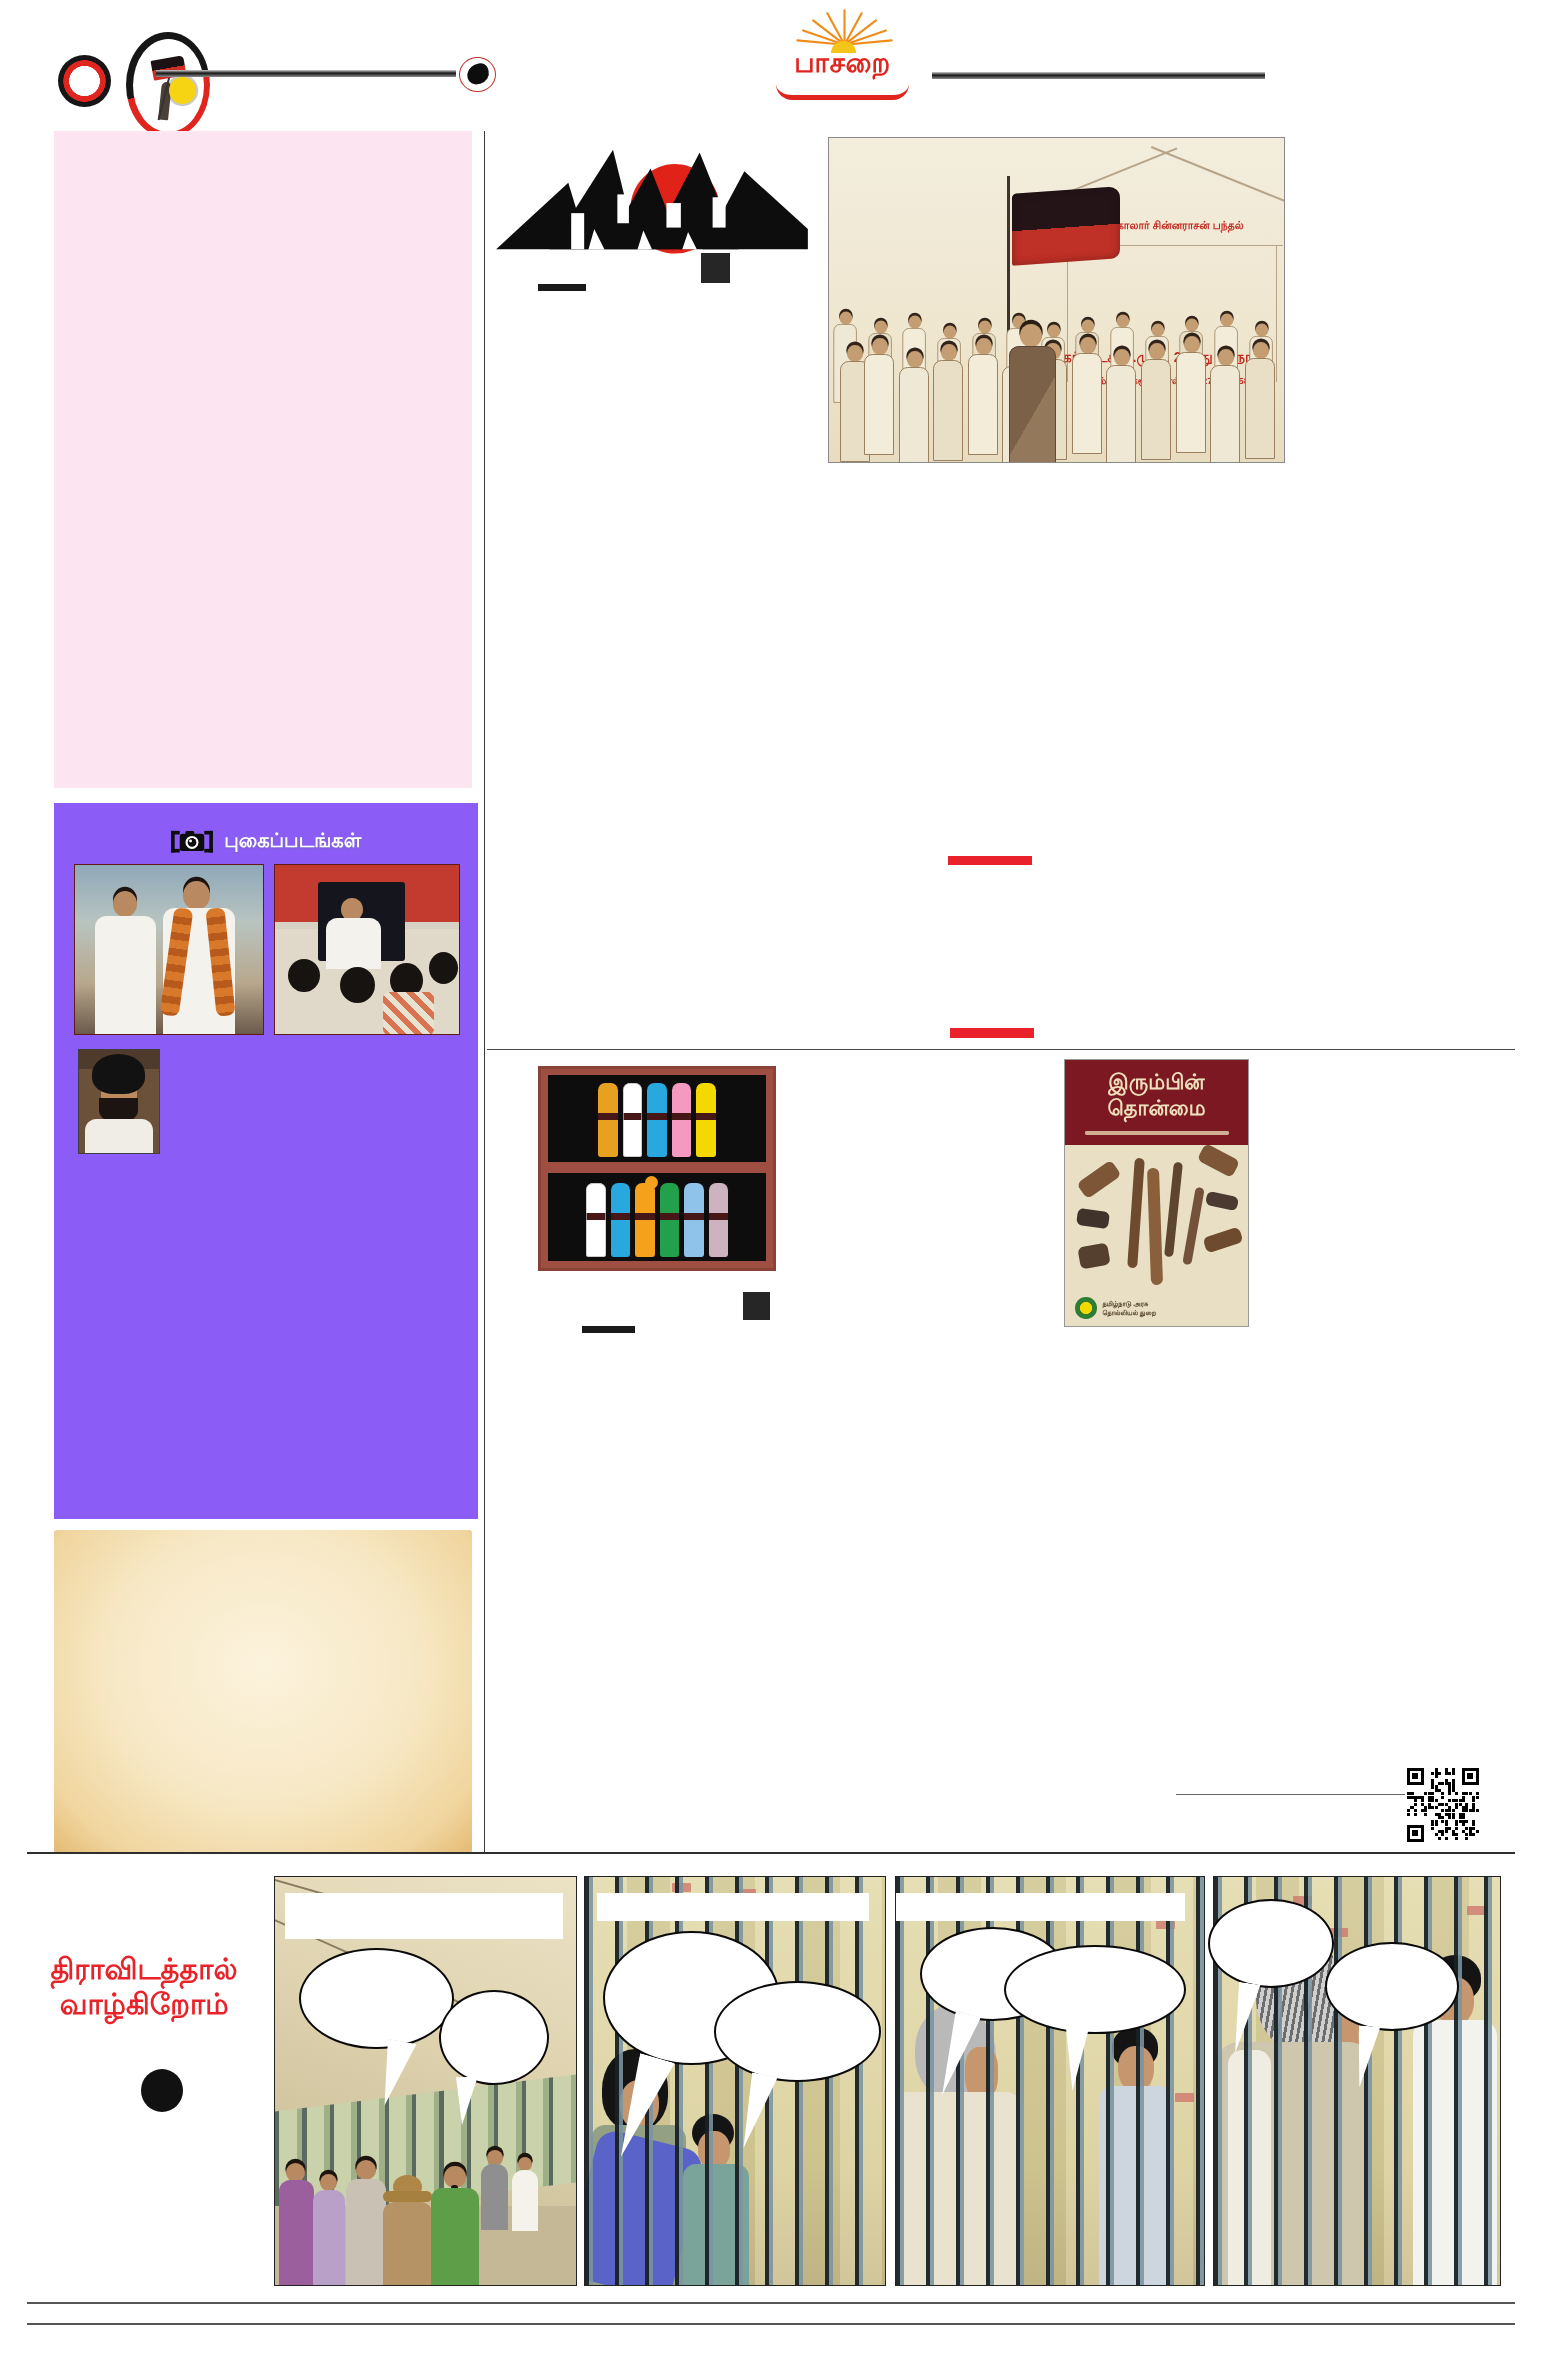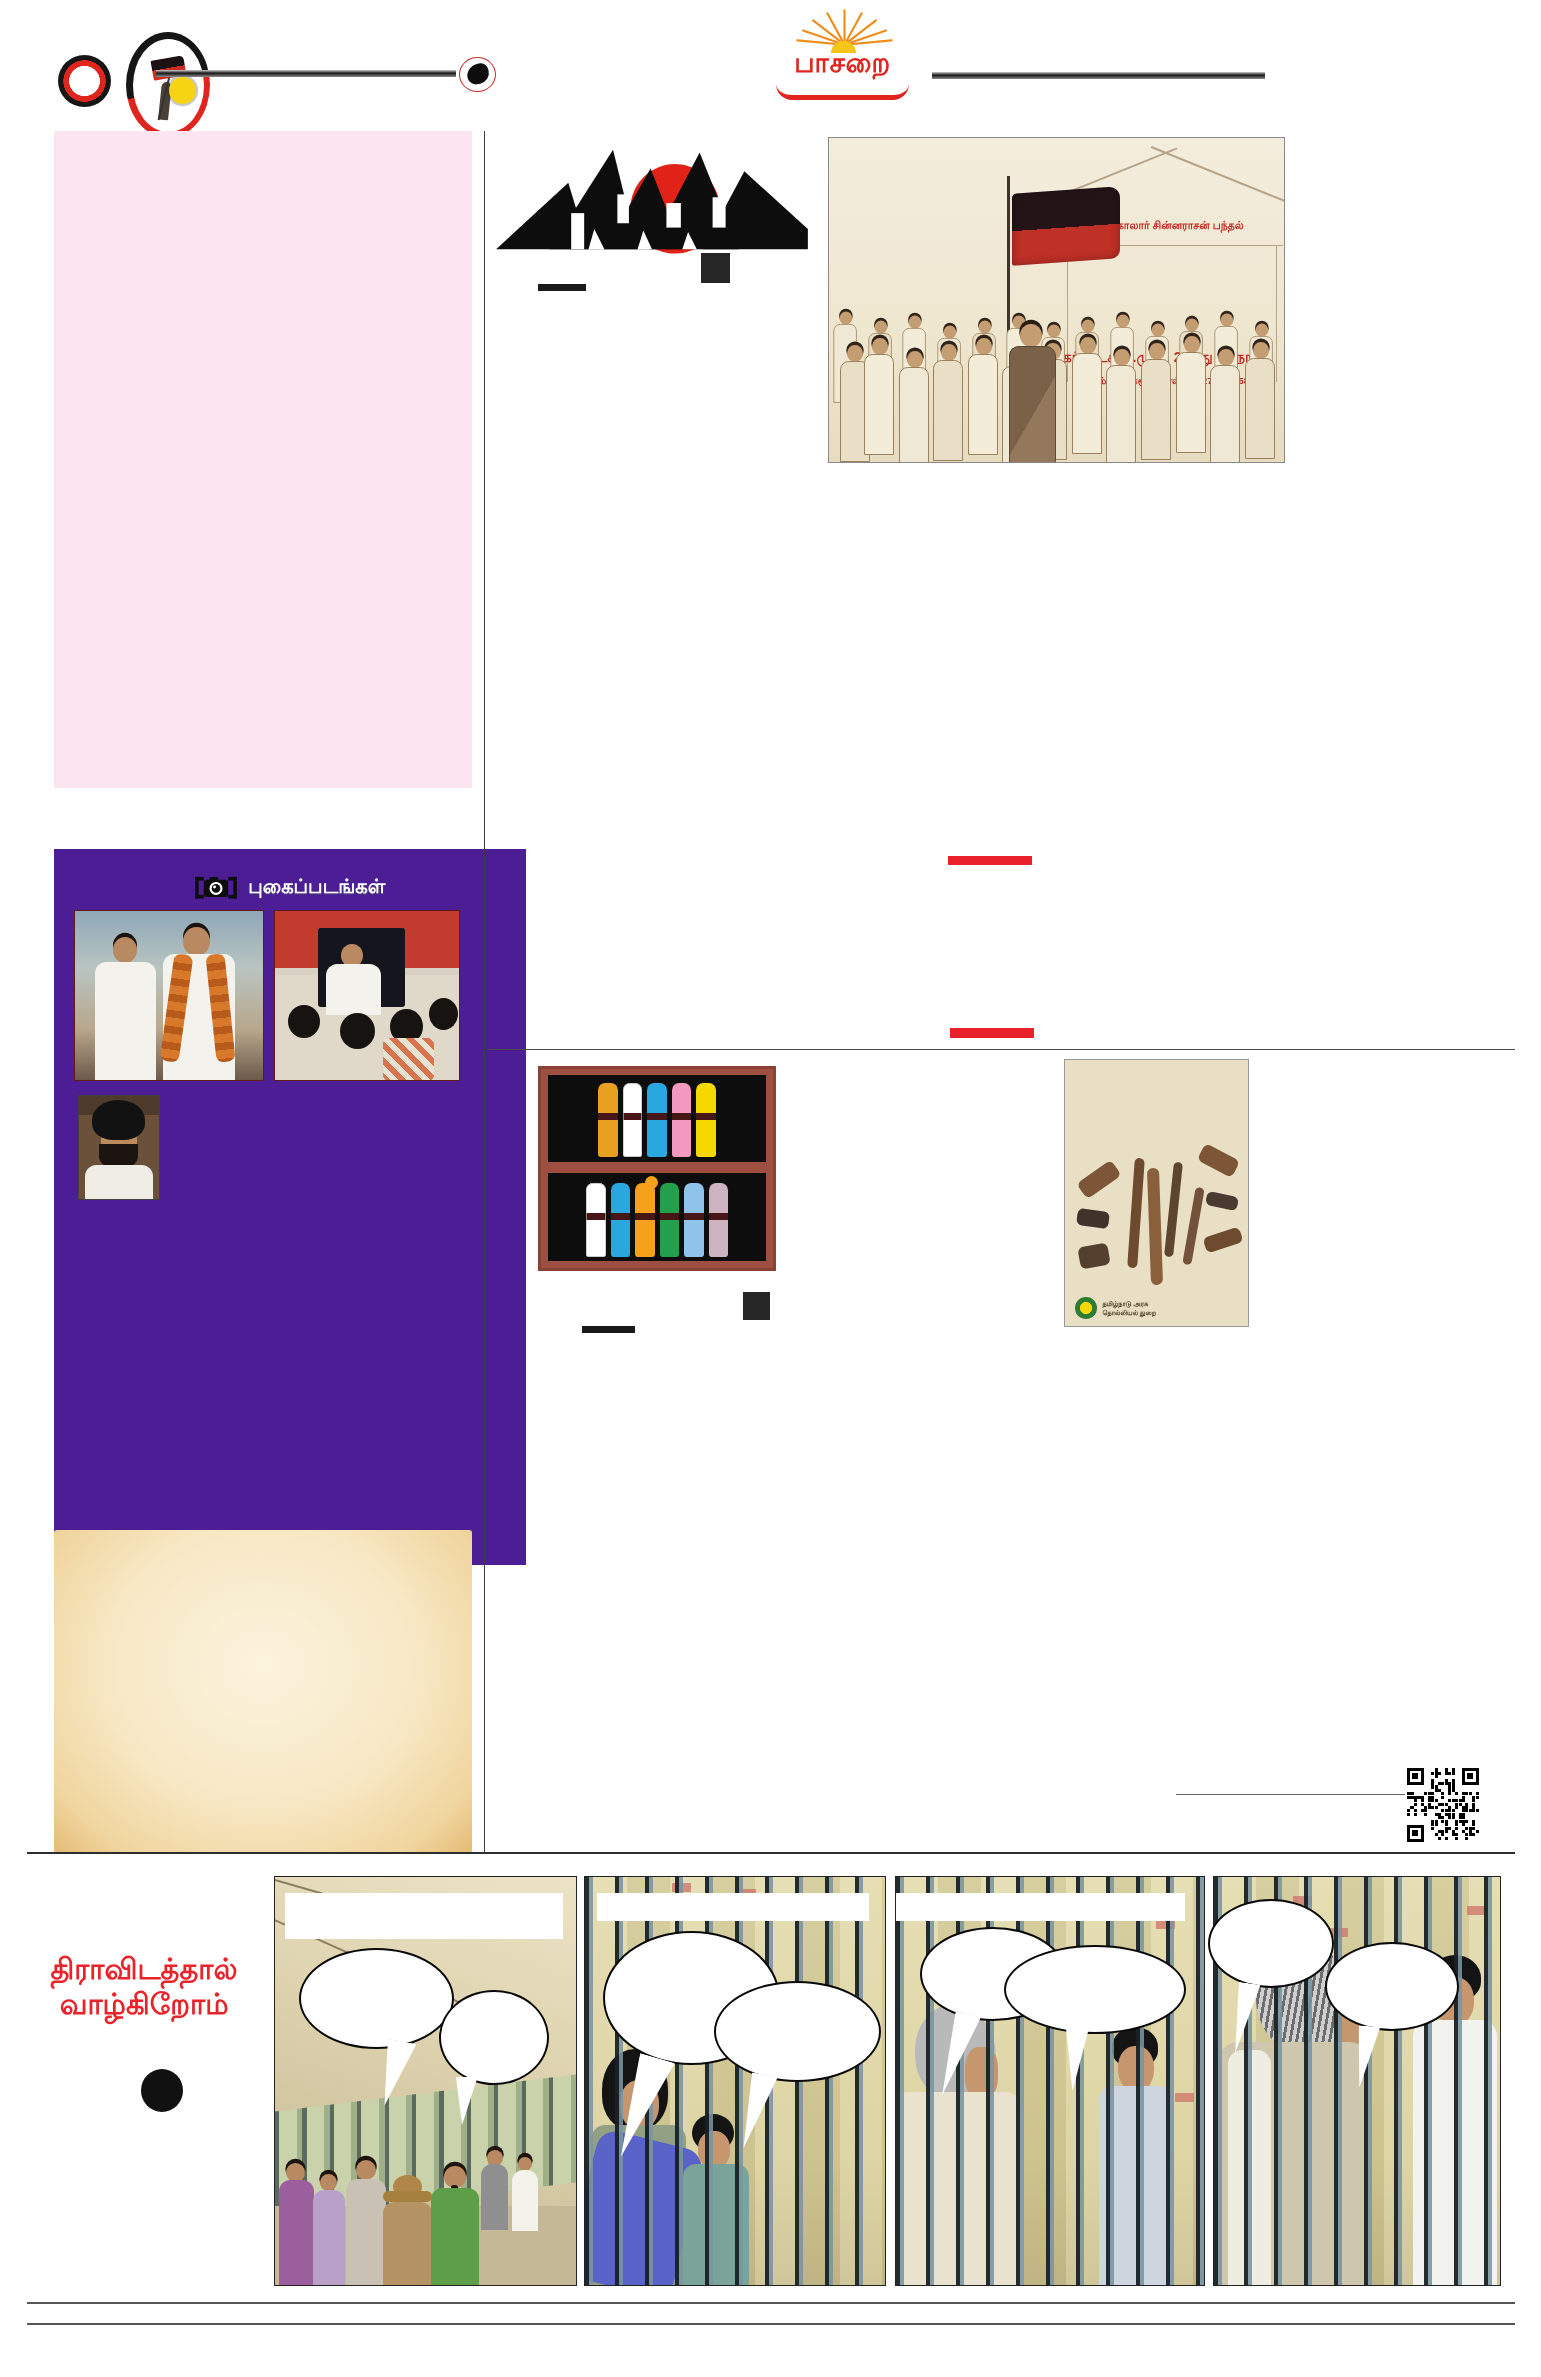--- a/index.html
+++ b/index.html
@@ -31,21 +31,21 @@
     border-radius:62% 40% 55% 45%;transform:rotate(-14deg);}
   .masthead{left:756px;top:8.7px;width:173px;height:92px;}
   .mast-sun{position:absolute;left:75px;top:32px;width:24.5px;height:12.3px;background:#f6c51a;border-radius:24.5px 24.5px 0 0;}
   .mast-title{position:absolute;left:0;top:40px;width:173px;text-align:center;color:#e0251f;
     font-weight:bold;font-size:27.4px;letter-spacing:0.7px;line-height:1;}
   .mast-arc{position:absolute;left:20px;top:75px;width:133px;height:11.5px;
     border-bottom:5px solid #e0251f;border-radius:0 0 87px 87px;}
 
   
   .pink-box{left:54px;top:131px;width:418px;height:657px;background:#fce5f0;}
-  .green-box{left:54px;top:849px;width:472px;height:716px;background:#4c1d95;}
+  .green-box{left:54px;top:803px;width:424px;height:716px;background:#8b5cf6;}
   .photos-header{position:absolute;left:0;right:0;top:24.5px;display:flex;justify-content:center;align-items:center;gap:11.5px;}
   .photos-title{color:#ffffff;font-weight:bold;font-size:19.5px;text-shadow:0 0.7px 1.4px rgba(90,120,95,.45);}
   .photo{position:absolute;border:1.4px solid #5e1c14;box-sizing:border-box;background:#ccc;overflow:hidden;}
   .photo-1{left:19.5px;top:61px;width:190px;height:171px;
     background:linear-gradient(180deg,#8fa8b8 0%,#b8c4c0 34%,#b8a78c 70%,#6b5a4a 100%);}
   .ph-man{position:absolute;border-radius:11.5px 11.5px 0 0;background:#f4f2ec;}
   .ph-head{position:absolute;border-radius:50%;background:#b98a62;box-shadow:0 -4.3px 0 0 #1c1410;}
   .ph-shawl{position:absolute;width:19px;background:repeating-linear-gradient(180deg,#d8782a 0 8.7px,#b85a1c 8.7px 16px);border-radius:7.2px;}
   .photo-2{left:220px;top:61px;width:186px;height:171px;
     background:linear-gradient(180deg,#c23b2e 0 34%,#d8d2c4 34% 38%,#e0d8c8 38% 100%);}
@@ -430,20 +430,27 @@
       <span class="book-spine" style="background: linear-gradient(rgb(245, 161, 28) 0px, rgb(245, 161, 28) 40%, rgba(120, 30, 30, 0.55) 40%, rgba(120, 30, 30, 0.55) 50%, rgb(245, 161, 28) 50%); height: 74px;"></span>
       <span class="book-spine" style="background: linear-gradient(rgb(34, 160, 76) 0px, rgb(34, 160, 76) 40%, rgba(120, 30, 30, 0.55) 40%, rgba(120, 30, 30, 0.55) 50%, rgb(34, 160, 76) 50%); height: 74px;"></span>
       <span class="book-spine" style="background: linear-gradient(rgb(143, 195, 234) 0px, rgb(143, 195, 234) 40%, rgba(120, 30, 30, 0.55) 40%, rgba(120, 30, 30, 0.55) 50%, rgb(143, 195, 234) 50%); height: 74px;"></span>
       <span class="book-spine" style="background: linear-gradient(rgb(205, 179, 192) 0px, rgb(205, 179, 192) 40%, rgba(120, 30, 30, 0.55) 40%, rgba(120, 30, 30, 0.55) 50%, rgb(205, 179, 192) 50%); height: 74px;"></span>
     </div>
 </div>
 <div class="abs dash-mark dash-2"></div>
 <div class="abs square-mark square-2"></div>
 
 <div class="abs book-cover">
+  <div class="cover-header">
+    <div class="cover-title">
+      <div>இரும்பின்</div>
+      <div>தொன்மை</div>
+    </div>
+    <div class="cover-subtitle-bar"></div>
+  </div>
   <div class="tool" style="left:13px;top:110px;width:42px;height:19px;background:#7d5638;transform:rotate(-35deg);"></div>
   <div class="tool" style="left:11.5px;top:150px;width:32px;height:17.3px;background:#3f332c;transform:rotate(8deg);"></div>
   <div class="tool" style="left:14.4px;top:185px;width:30px;height:21.6px;background:#55402f;transform:rotate(-10deg);"></div>
   <div class="tool" style="left:66px;top:98px;width:10px;height:110px;background:#6e4a2f;transform:rotate(4deg);border-radius:5px;"></div>
   <div class="tool" style="left:84px;top:108px;width:11.5px;height:117px;background:#8a603c;transform:rotate(-2deg);border-radius:5.8px;"></div>
   <div class="tool" style="left:104px;top:102px;width:8.7px;height:95px;background:#5d452f;transform:rotate(6deg);border-radius:4.3px;"></div>
   <div class="tool" style="left:124px;top:127px;width:8.7px;height:78px;background:#74513a;transform:rotate(10deg);border-radius:4.3px;"></div>
   <div class="tool" style="left:134px;top:91px;width:39px;height:19px;background:#7d5638;transform:rotate(28deg);"></div>
   <div class="tool" style="left:141px;top:134px;width:32px;height:14.4px;background:#4a3a30;transform:rotate(12deg);"></div>
   <div class="tool" style="left:139px;top:172px;width:38px;height:16px;background:#6e4a2f;transform:rotate(-18deg);"></div>

